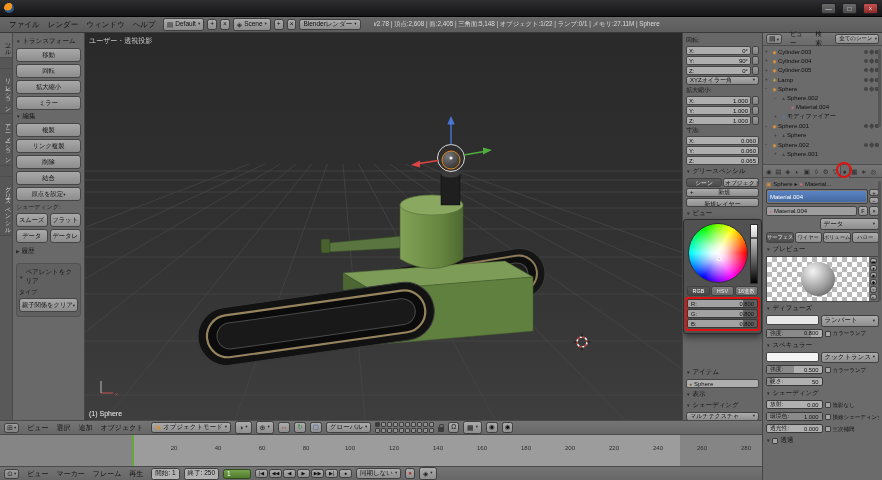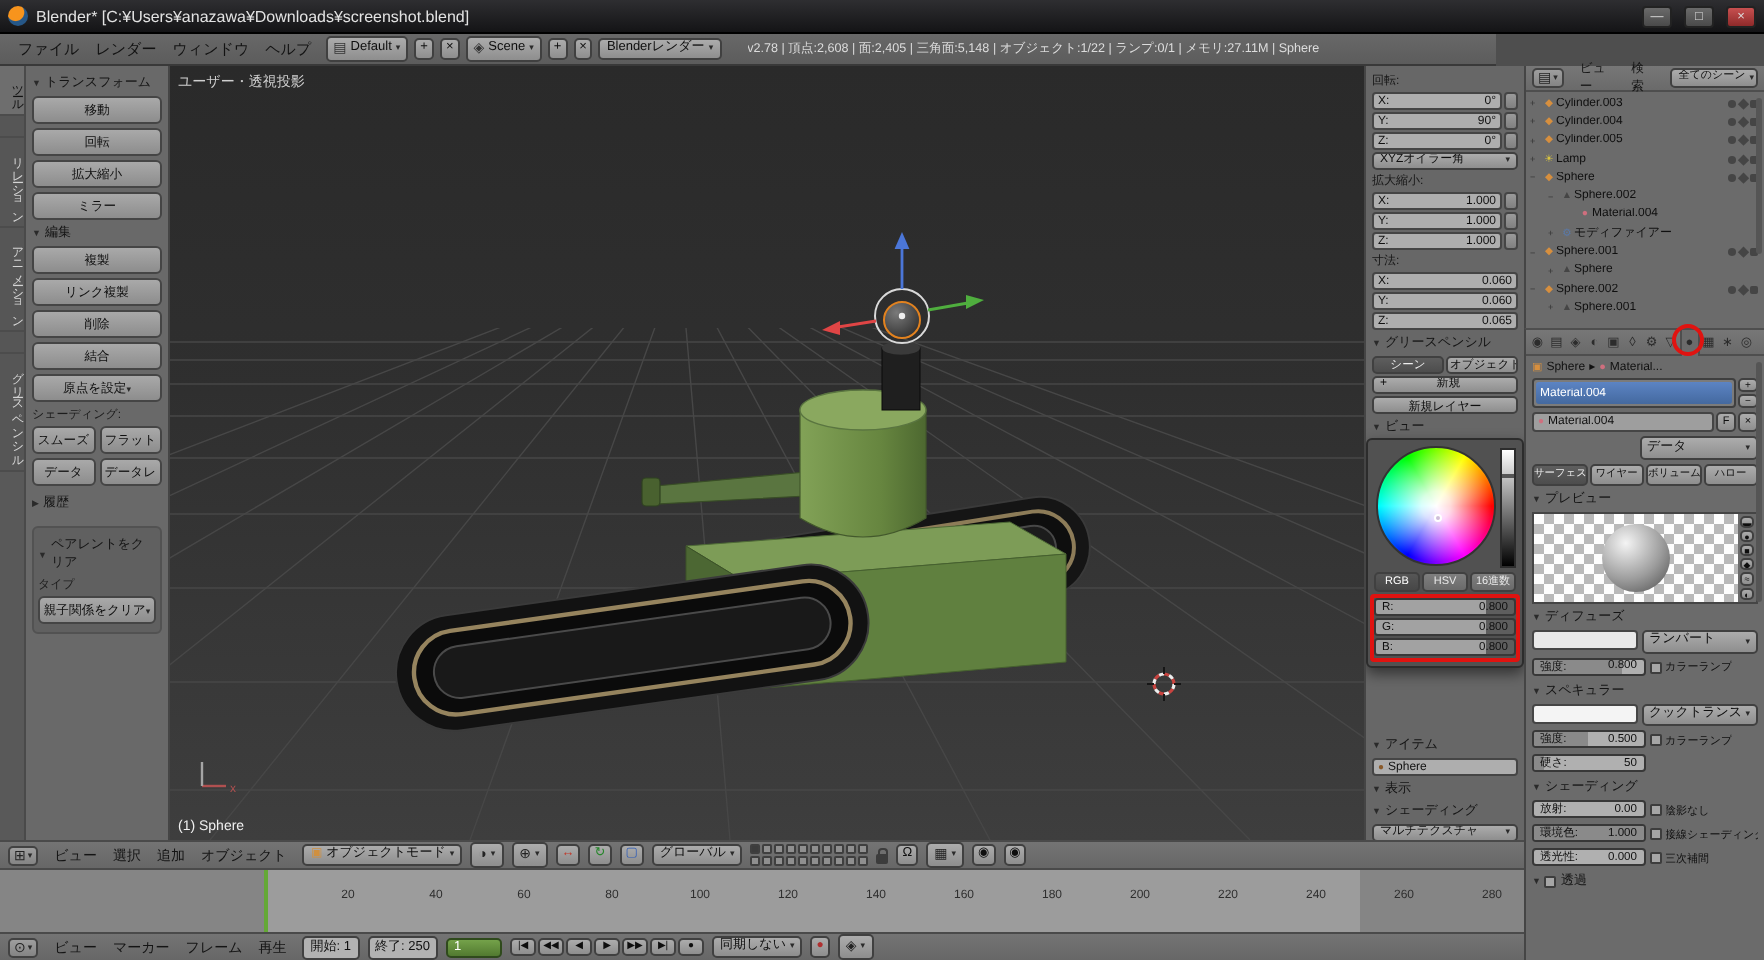--- a/index.html
+++ b/index.html
@@ -10,21 +10,21 @@
 .nw{white-space:nowrap;overflow:hidden}
 
 
 #titlebar{position:absolute;left:0;top:0;width:882px;height:17px;background:linear-gradient(#2e2e31,#141416);color:#e3e3e3;display:flex;align-items:center;gap:4px;padding:0 4px;font-size:8px;border-bottom:1px solid #000}
 .logo{width:10px;height:10px;border-radius:50%;background:radial-gradient(circle at 38% 32%,#f7941d 0 44%,#265787 50% 100%);flex:none}
 #titlebar .spacer{flex:1}
 .winbtn{width:15px;height:11px;background:linear-gradient(#6a6a6a,#4a4a4a);border:1px solid #222;border-radius:2px;color:#ddd;font-size:6.5px;line-height:9px;text-align:center;margin-left:2px}
 .winbtn.close{background:linear-gradient(#c75050,#8f2a2a)}
 
 
-#menubar{position:absolute;left:0;top:17px;width:748px;height:16px;background:linear-gradient(#686868,#5c5c5c);border-bottom:1px solid #393939;display:flex;align-items:center;gap:3px;padding:0 5px;font-size:7.5px;color:#121212}
+#menubar{position:absolute;left:0;top:17px;width:882px;height:16px;background:linear-gradient(#686868,#5c5c5c);border-bottom:1px solid #393939;display:flex;align-items:center;gap:3px;padding:0 5px;font-size:7.5px;color:#121212}
 .menu-item{padding:1px 4px;border-radius:2px}
 .btn{background:linear-gradient(#acacac,#8e8e8e);border:1px solid #404040;border-radius:2.5px;color:#0e0e0e;text-align:center;padding:0.5px 3px;font-size:6.5px;line-height:1.35;white-space:nowrap;overflow:hidden}
 .dd{display:flex;align-items:center;justify-content:space-between;gap:2px}
 .arr{font-size:4.5px;color:#2a2a2a;flex:none}
 .mini{padding:0 2px;font-size:6.5px}
 #menubar .stats{margin-left:10px;color:#dcdcdc;font-size:6.3px}
 .scr-ic{font-size:7px;color:#333}
 
 
 #toolshelf{position:absolute;left:0;top:33px;width:85px;height:387px;background:#696969;border-right:1px solid #454545;display:flex}
@@ -157,21 +157,20 @@
 
 .ann-circle{position:absolute;left:836px;top:162px;width:16px;height:16px;border:2px solid #e01310;border-radius:50%;z-index:50;pointer-events:none}
 </style>
 </head>
 <body>
 
 <div id="app" data-name="blender-window">
 
   <div id="titlebar" data-name="title-bar">
     <span class="logo" data-name="blender-logo-icon"></span>
-    <span class="nw" data-name="window-title">Blender* [C:¥Users¥anazawa¥Downloads¥screenshot.blend]</span>
     <span class="spacer" data-name="title-bar-spacer"></span>
     <span class="winbtn" data-name="minimize-button">—</span>
     <span class="winbtn" data-name="maximize-button">□</span>
     <span class="winbtn close" data-name="close-button">×</span>
   </div>
 
   <div id="menubar" data-name="info-header">
     <span data-name="menu-bar-menus"><span class="menu-item" data-name="menu-item">ファイル</span><span class="menu-item" data-name="menu-item">レンダー</span><span class="menu-item" data-name="menu-item">ウィンドウ</span><span class="menu-item" data-name="menu-item">ヘルプ</span></span>
     <span class="btn dd" data-name="screen-layout-selector">
       <span class="scr-ic" data-name="screen-layout-icon">▤</span>

